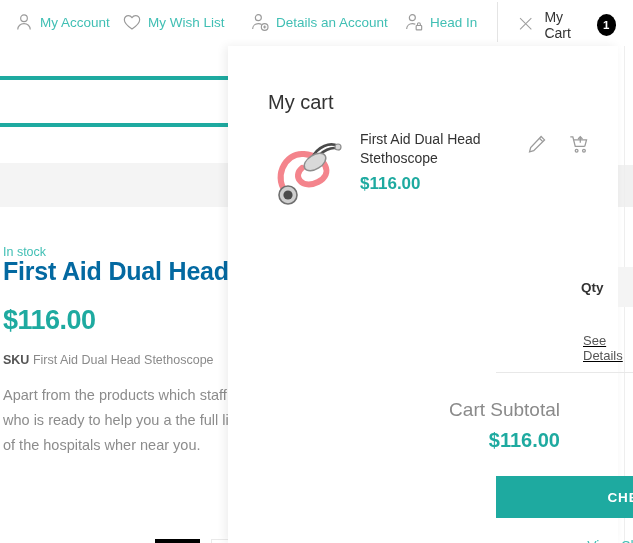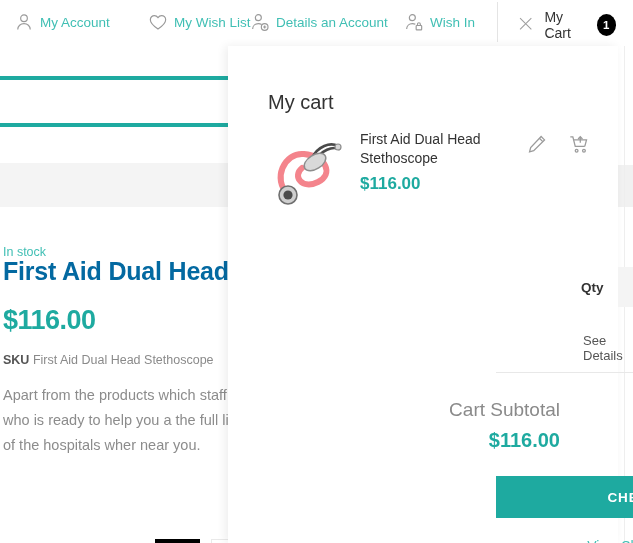--- a/index.html
+++ b/index.html
@@ -20,21 +20,21 @@
   .nav-link {
     display: flex; align-items: center; gap: 6px;
     color: #40bfb4; font-size: 13.5px; white-space: nowrap;
     cursor: pointer;
   }
   .nav-link .lbl { color: #40bfb4; }
   .nav-ico { width: 20px; height: 20px; display: block; flex: none; }
   .nav-ico svg { width: 20px; height: 20px; display: block; }
 
   #nav-account { position: absolute; left: 14px; top: 12px; }
-  #nav-wish    { position: absolute; left: 148px; top: 12px; }
+  #nav-wish    { position: absolute; left: 122px; top: 12px; }
   #nav-create  { position: absolute; left: 250px; top: 12px; }
   #nav-signin  { position: absolute; left: 404px; top: 12px; }
 
   .nav-divider {
     position: absolute; left: 497px; top: 2px;
     width: 1px; height: 40px; background: #e4e4e4;
   }
 
   .cart-toggle {
     position: absolute; left: 516px; top: 9px;
@@ -147,21 +147,21 @@
   .qty-label { font-size: 13.5px; font-weight: bold; color: #333333; }
   .qty-input {
     width: 62px; height: 40px; background: #f4f4f4;
     border: none; text-align: center;
     font-family: "Liberation Sans", sans-serif;
     font-size: 13px; color: #555555;
   }
 
   .see-details {
     position: absolute; left: 355px; top: 287px;
-    display: flex; align-items: flex-end; gap: 10px; cursor: pointer;
+    display: flex; align-items: flex-end; gap: 10px; cursor: pointer; text-decoration: underline;
   }
   .see-details .sd-txt { font-size: 13px; color: #555555; }
 
   .mc-divider {
     position: absolute; left: 268px; top: 326px;
     width: 310px; height: 1px; background: #e8e8e8;
   }
 
   .subtotal-label {
     position: absolute; right: 58px; top: 353px;
@@ -226,21 +226,21 @@
 
     <div class="nav-link" id="nav-signin">
       <span class="nav-ico">
         <svg viewBox="0 0 24 24" fill="none" stroke="#9a9a9a" stroke-width="1.4">
           <circle cx="10" cy="6.8" r="3.6"></circle>
           <path d="M3.2 20.5c0-4 3.1-6.6 6.8-6.6 1.3 0 2.6.3 3.6.9"></path>
           <rect x="14.6" y="16.2" width="6.6" height="5.2" rx="0.8"></rect>
           <path d="M16.2 16.2v-1.6a1.7 1.7 0 0 1 3.4 0v1.6"></path>
         </svg>
       </span>
-      <span class="lbl">Wish In</span>
+      <span class="lbl">Head In</span>
     </div>
 
     <div class="nav-divider"></div>
 
     <div class="cart-toggle">
       <span class="x-icon">
         <svg viewBox="0 0 24 24" fill="none" stroke="#9f9f9f" stroke-width="1.3">
           <path d="M5 5l14 14M19 5L5 19"></path>
         </svg>
       </span>

